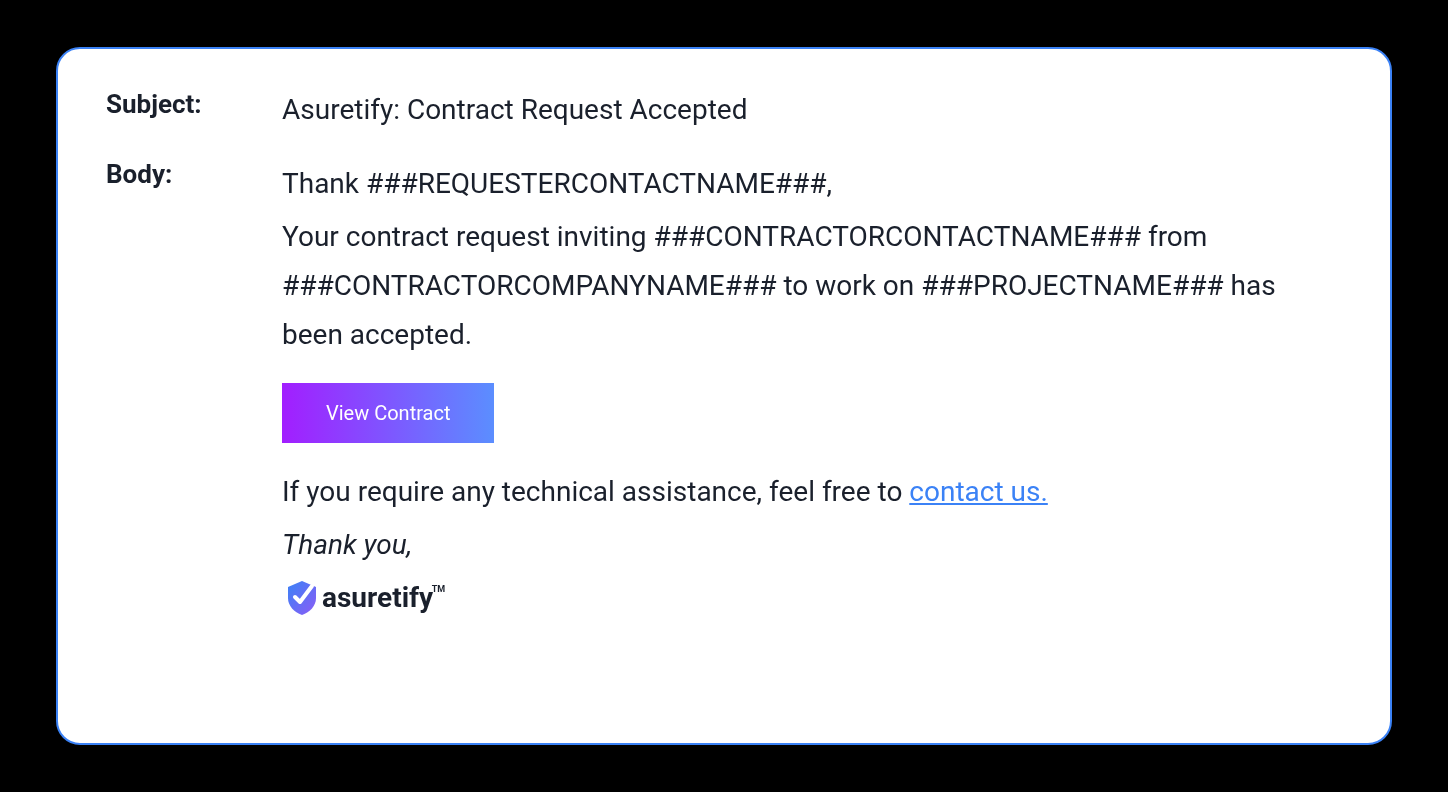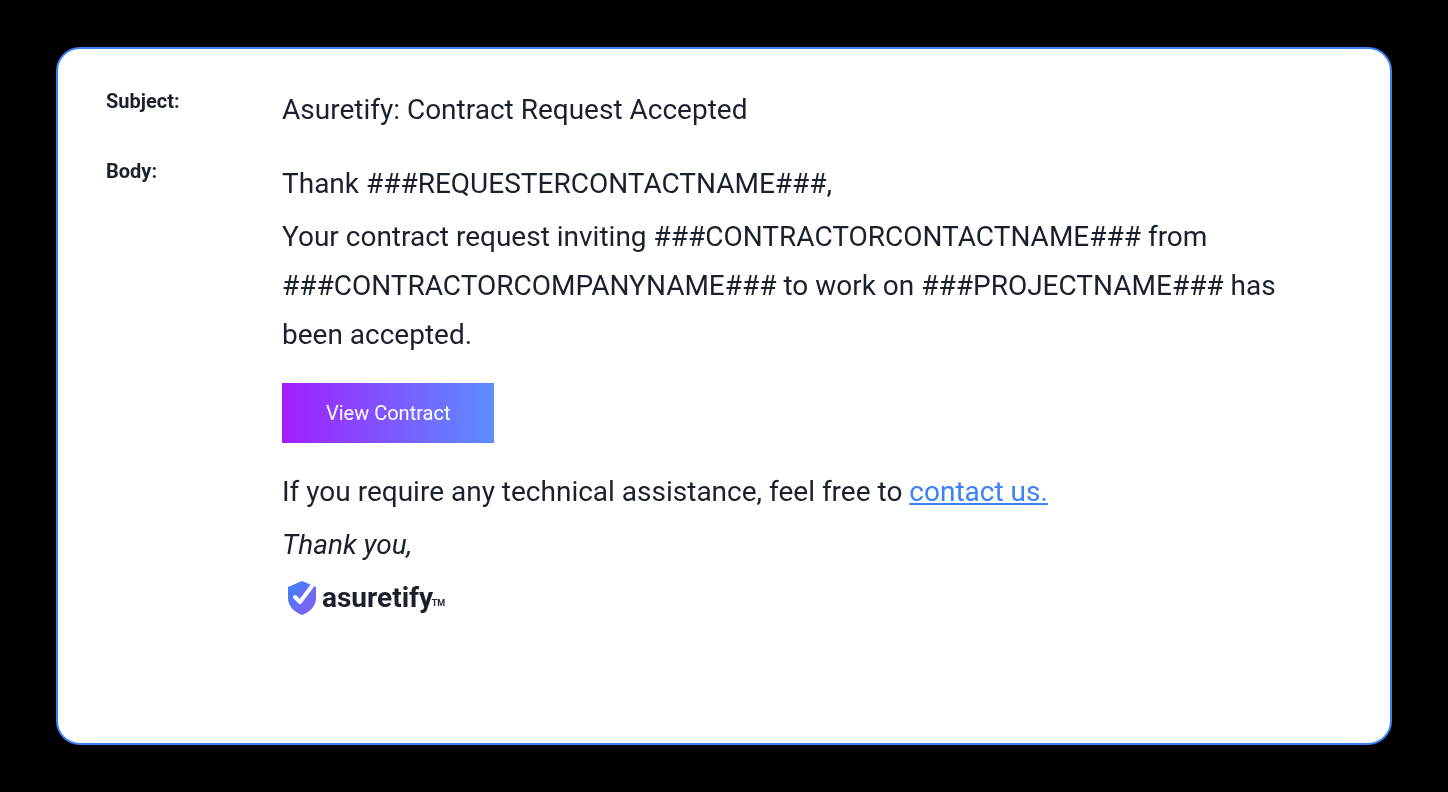--- a/index.html
+++ b/index.html
@@ -24,21 +24,21 @@
       display: flex;
       flex-direction: column;
     }
     .row {
       display: flex;
       gap: 36px;
       margin-bottom: 28px;
     }
     .label {
       font-weight: 700;
-      font-size: 20px;
+      font-size: 26px;
       color: #1a202c;
       width: 140px;
       flex-shrink: 0;
     }
     .value {
       font-size: 28px;
       color: #1a202c;
       line-height: 1.5;
     }
     .body-row {
@@ -98,21 +98,21 @@
     }
     .logo-text {
       font-size: 28px;
       font-weight: 700;
       color: #1a202c;
       position: relative;
     }
     .logo-tm {
       font-size: 9px;
       position: absolute;
-      bottom: 10px;
+      bottom: 24px;
       right: -12px;
     }
   </style>
 </head>
 <body>
 
 <div class="card">
   <div class="row">
     <div class="label">Subject:</div>
     <div class="value">Asuretify: Contract Request Accepted</div>

